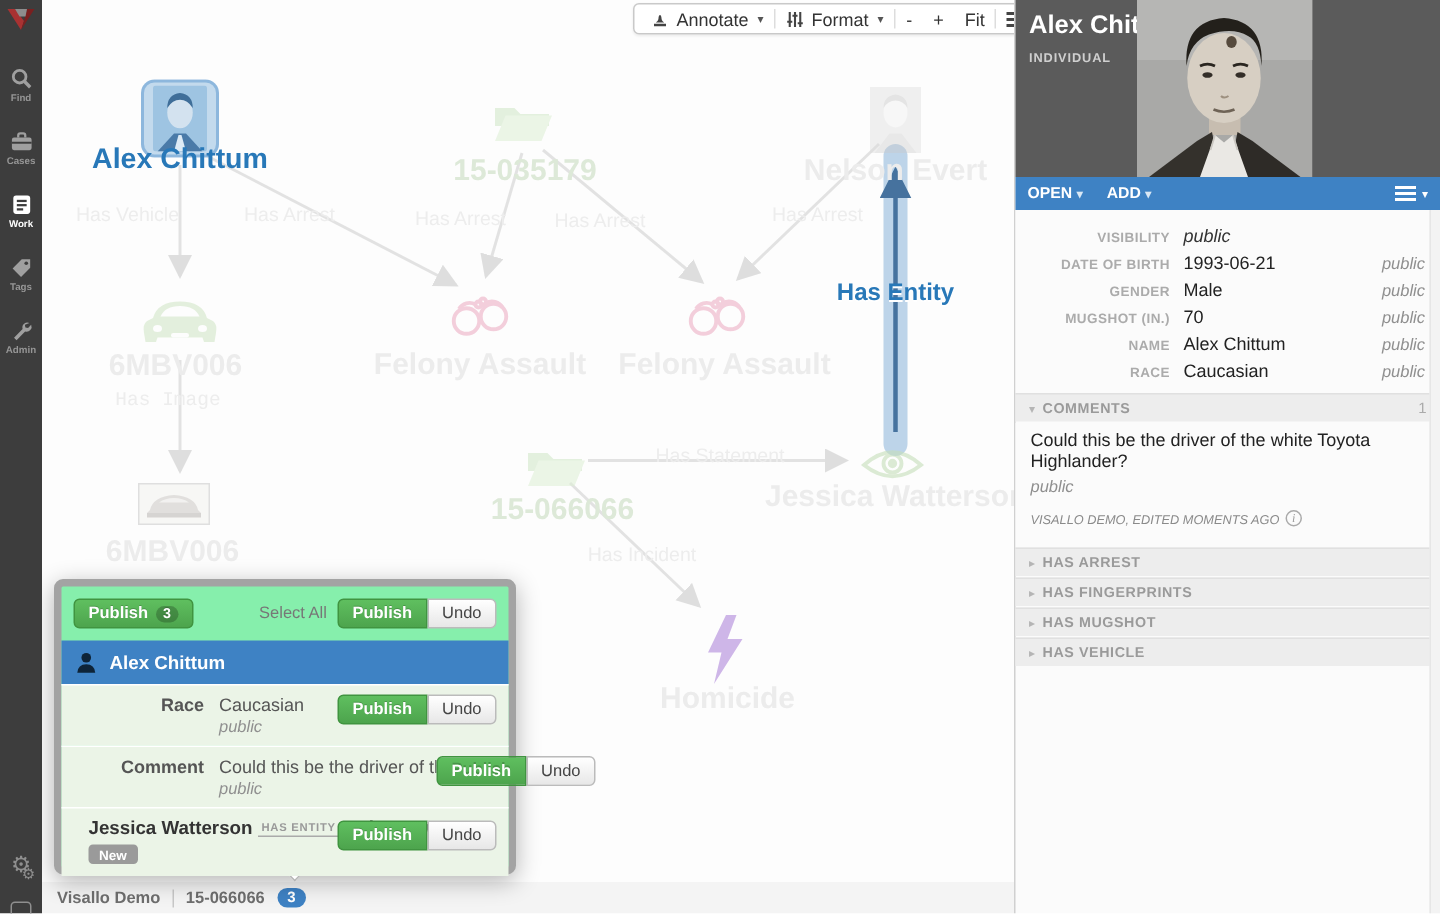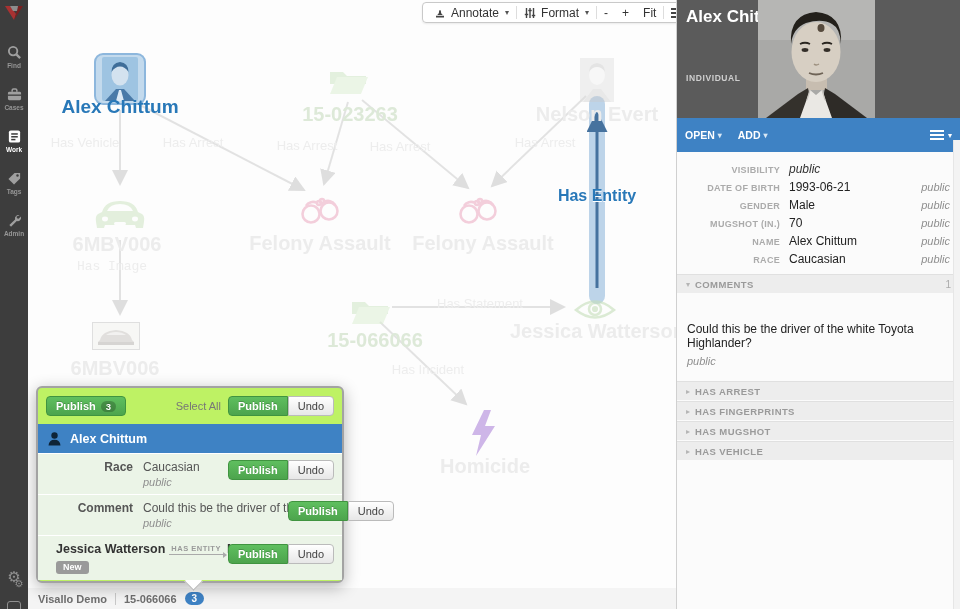--- a/index.html
+++ b/index.html
@@ -50,49 +50,49 @@
   #statusbar { position:absolute; left:28px; bottom:0; width:648px; height:21px; background:#f4f4f4; z-index:4;
     display:flex; align-items:center; padding-left:10px; gap:8px; }
   #statusbar .ws { font-size:11px; font-weight:bold; color:#6e6e6e; cursor:pointer; }
   #statusbar .div { width:1px; height:12px; background:#c8c8c8; }
   .blue-badge { background:#3e82c4; color:#fff; font-size:10px; font-weight:bold; border-radius:9px; padding:1px 7px; cursor:pointer; }
 
   
   #panel { position:absolute; right:0; top:0; width:284px; height:609px; background:#fbfbfb; z-index:20; border-left:1px solid #d0d0d0; }
   #panel-head { position:relative; height:118px; background:#5b5b5b; }
   #panel-title { position:absolute; left:9px; top:7px; font-size:17px; font-weight:bold; color:#fff; }
-  #panel-type { position:absolute; left:9px; top:33px; font-size:8.5px; font-weight:bold; color:#cfcfcf; letter-spacing:.6px;margin-top:40px; }
+  #panel-type { position:absolute; left:9px; top:33px; font-size:8.5px; font-weight:bold; color:#cfcfcf; letter-spacing:.6px; }
   #mugshot { position:absolute; left:81px; top:0; width:117px; height:118px; }
-  #panel-actions { height:34px; background:#3e82c4; display:flex; align-items:center; padding:0 8px; gap:16px; }
+  #panel-actions { height:22px; background:#3e82c4; display:flex; align-items:center; padding:0 8px; gap:16px; }
   .pa-btn { font-size:10.5px; font-weight:bold; color:#fff; cursor:pointer; display:flex; align-items:center; gap:2px; }
   .pa-btn .caret { color:#d9e8f5; }
   .pa-menu { margin-left:auto; display:flex; align-items:center; gap:3px; cursor:pointer; }
   .pa-menu i { display:block; width:14px; height:2px; background:#fff; margin:2px 0; box-shadow:0 -4px 0 #fff, 0 4px 0 #fff; }
   #props { padding:8px 0 6px; background:#fbfbfb; }
   .prow { display:flex; align-items:baseline; padding:2px 10px 2px 0; }
   .plabel { width:103px; text-align:right; font-size:9px; font-weight:bold; color:#ababab; letter-spacing:.3px; flex:none; }
   .pvalue { font-size:12px; color:#222; margin-left:9px; }
   .prow:first-child .pvalue { font-style:italic; color:#333; }
   .pvis { margin-left:auto; font-size:11px; font-style:italic; color:#8f8f8f; }
   .sect-head { height:19px; background:#ededed; border-top:1px solid #e0e0e0; display:flex; align-items:center;
     padding:0 9px; margin-bottom:1px; cursor:pointer; }
   .sect-caret { font-size:8px; color:#b5b5b5; margin-right:5px; }
   .sect-title { font-size:9.5px; font-weight:bold; color:#9a9a9a; letter-spacing:.4px; }
   .sect-count { margin-left:auto; font-size:10px; color:#aaa; }
-  #comment-body { background:#fbfbfb; padding:28px 10px 14px; }
+  #comment-body { background:#fbfbfb; padding:4px 10px 14px; }
   #comment-text { font-size:12px; color:#222; }
   #comment-vis { font-size:11px; font-style:italic; color:#8f8f8f; margin-top:5px; }
   #comment-meta { font-size:8.5px; font-style:italic; color:#8a8a8a; margin-top:9px; display:flex; align-items:center; gap:4px; }
   .info-i { display:inline-flex; width:11px; height:11px; border:1px solid #aaa; border-radius:50%; color:#999;
     align-items:center; justify-content:center; font-size:8px; font-style:italic; font-family:"Liberation Serif", serif; cursor:pointer; }
   #panel-scroll { position:absolute; right:0; top:140px; bottom:0; width:7px; background:#f3f3f3; border-left:1px solid #e6e6e6; }
 
   
-  #popup { position:absolute; left:36px; top:386px; width:308px; height:197px; background:#bef264; z-index:10;
-    border:2px solid #a3a3a3; border-radius:6px; box-shadow:0 4px 16px rgba(0,0,0,.3); }
+  #popup { position:absolute; left:36px; top:386px; width:308px; height:197px; background:#86efac; z-index:10;
+    border:5px solid #a3a3a3; border-radius:6px; box-shadow:0 4px 16px rgba(0,0,0,.3); }
   #popup-tail { position:absolute; left:149px; bottom:-7px; width:13px; height:13px; background:#fff;
     border-right:1px solid #b5b5b5; border-bottom:1px solid #b5b5b5; transform:rotate(45deg); }
   #pp-head { height:36px; display:flex; align-items:center; padding:0 8px; }
   .btn-green { background:linear-gradient(#5fbf5f,#4da44d); border:1px solid #409440; border-radius:4px;
     color:#fff; font-size:11px; font-weight:bold; padding:3px 9px; cursor:pointer; display:inline-flex; align-items:center; gap:5px;
     text-shadow:0 -1px 0 rgba(0,0,0,.2); }
   .btn-green .cnt { background:rgba(0,0,0,.22); border-radius:8px; font-size:9.5px; padding:0 5px; }
   .btn-undo { background:linear-gradient(#fff,#e7e7e7); border:1px solid #bbb; color:#444; font-size:11px;
     padding:3px 9px; cursor:pointer; border-radius:0 4px 4px 0; }
   .seg .btn-green { border-radius:4px 0 0 4px; }
@@ -205,21 +205,21 @@
     <div class="elabel" style="left:34px;top:259px;width:100px;font-family:Liberation Mono, monospace;">Has Image</div>
     <div class="elabel" style="left:377px;top:296px;width:150px;">Has Statement</div>
     <div class="elabel" style="left:325px;top:362px;width:150px;">Has Incident</div>
 
     <div class="gnode faded" style="left:298px;top:64px;">
       <svg width="44" height="36" viewBox="0 0 44 36">
         <path d="M4 8h13l4 4h19v8H4z" fill="#cfe6c6"></path>
         <path d="M4 30 L11 13 H42 L35 30 Z" fill="#ddefd4"></path>
       </svg>
     </div>
-    <div class="glabel case" style="left:222px;top:103px;width:200px;">15-023263</div>
+    <div class="glabel case" style="left:222px;top:103px;width:200px;">15-035179</div>
 
     <div class="gnode vfaint" style="left:552px;top:58px;">
       <svg width="34" height="44" viewBox="0 0 34 44">
         <rect width="34" height="44" fill="#dcdcdc"></rect>
         <ellipse cx="17" cy="17" rx="8" ry="10" fill="#efefef"></ellipse>
         <path d="M9 14 Q9 6 17 5 Q25 6 25 14 Q22 9 17 9 Q12 9 9 14z" fill="#c0c0c0"></path>
         <path d="M3 44 L13 31 H21 L31 44z" fill="#cacaca"></path>
       </svg>
     </div>
     <div class="glabel" style="left:469px;top:103px;width:200px;">Nelson Evert</div>
@@ -480,20 +480,24 @@
     </div>
 
     <div class="sect-head">
       <span class="sect-caret">▾</span>
       <span class="sect-title">COMMENTS</span>
       <span class="sect-count">1</span>
     </div>
     <div id="comment-body">
       <div id="comment-text">Could this be the driver of the white Toyota Highlander?</div>
       <div id="comment-vis">public</div>
+      <div id="comment-meta">
+        <span>VISALLO DEMO,  EDITED MOMENTS AGO</span>
+        <span class="info-i">i</span>
+      </div>
     </div>
 
     <div class="sect-head">
       <span class="sect-caret">▸</span>
       <span class="sect-title">HAS ARREST</span>
     </div>
     <div class="sect-head">
       <span class="sect-caret">▸</span>
       <span class="sect-title">HAS FINGERPRINTS</span>
     </div>

